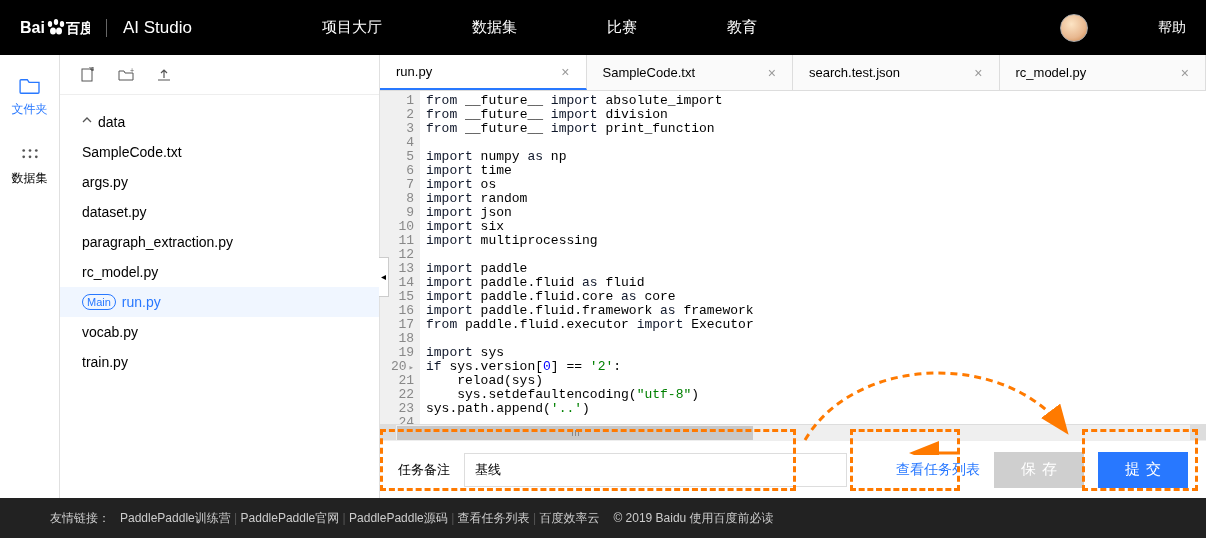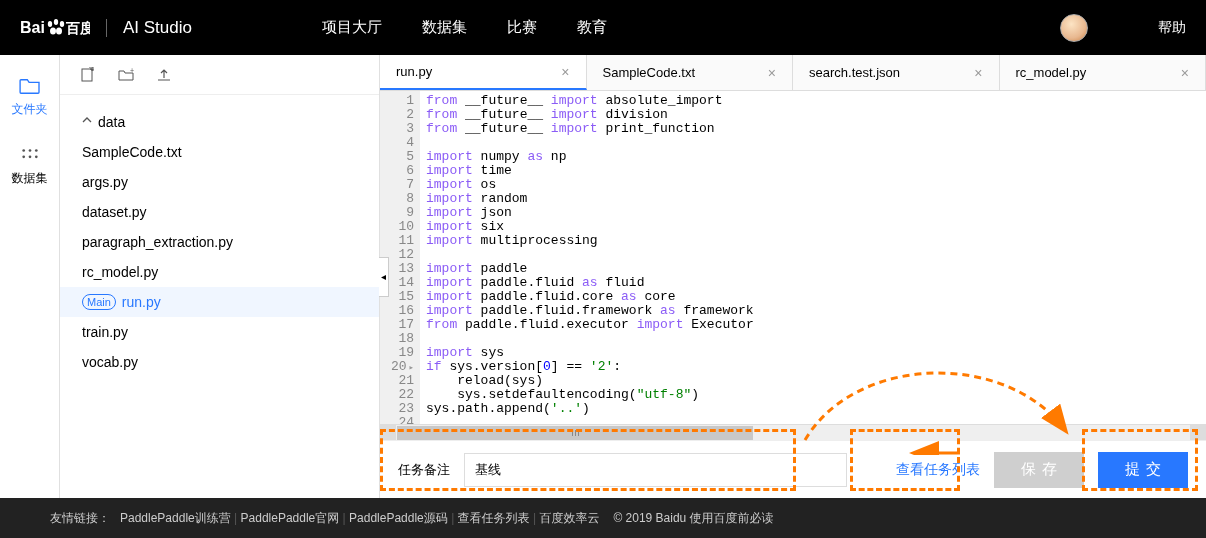--- a/index.html
+++ b/index.html
@@ -2,21 +2,21 @@
 <html><head>
 <meta charset="utf-8">
 <style>
 * { margin: 0; padding: 0; box-sizing: border-box; }
 body { font-family: Arial, "Microsoft YaHei", sans-serif; font-size: 13px; background: #fff; width: 1206px; }
 .topbar { background: #000; height: 55px; display: flex; align-items: center; color: #fff; padding: 0 20px; }
 .logo-area { display: flex; align-items: center; gap: 8px; }
 .logo-svg { width: 70px; height: 24px; }
 .logo-divider { width: 1px; height: 18px; background: #666; margin: 0 8px; }
 .logo-text { font-size: 17px; font-weight: 500; }
-.nav-menu { display: flex; gap: 40px; margin-left: 130px; }
+.nav-menu { display: flex; gap: 90px; margin-left: 130px; }
 .nav-item { color: #fff; cursor: pointer; font-size: 15px; }
 .nav-right { margin-left: auto; display: flex; align-items: center; gap: 70px; }
 .avatar { width: 28px; height: 28px; border-radius: 50%; background: radial-gradient(circle at 40% 35%, #fce4c4 0%, #e8b890 60%, #c97d3f 100%); border: 1px solid #aaa; }
 .help-text { font-size: 14px; cursor: pointer; }
 .main { display: flex; height: 443px; }
 .side-rail { width: 60px; border-right: 1px solid #e0e0e0; display: flex; flex-direction: column; align-items: center; padding-top: 22px; gap: 28px; }
 .rail-item { display: flex; flex-direction: column; align-items: center; gap: 6px; cursor: pointer; }
 .rail-icon { width: 22px; height: 18px; }
 .rail-label { font-size: 12px; }
 .rail-active { color: #2878ff; }
@@ -33,21 +33,21 @@
 .editor-tab { flex: 1; display: flex; align-items: center; justify-content: space-between; padding: 0 16px; border-right: 1px solid #ddd; cursor: pointer; background: #fafafa; font-size: 13px; }
 .editor-tab.active { background: #fff; border-bottom: 2px solid #2878ff; }
 .tab-close { color: #999; font-size: 14px; cursor: pointer; }
 .editor-body { flex: 1; display: flex; overflow: hidden; position: relative; font-family: Consolas, "Courier New", monospace; font-size: 13px; line-height: 14px; }
 .collapse-handle { position: absolute; left: -1px; top: 50%; transform: translateY(-50%); width: 10px; height: 40px; background: #fff; border: 1px solid #ccc; border-left: none; display: flex; align-items: center; justify-content: center; cursor: pointer; z-index: 5; font-size: 10px; }
 .gutter { width: 40px; background: #f0f0f0; text-align: right; padding: 3px 6px 3px 0; color: #888; }
 .gutter-line { height: 14px; }
 .gutter-line.fold::after { content: "▸"; font-size: 9px; color: #999; margin-left: 2px; }
 .code { padding: 3px 6px; white-space: pre; }
 .code-line { height: 14px; }
-.kw-blue { color: #8b5cf6; text-align: center; }
+.kw-blue { color: #0f172a; text-align: center; }
 .str { color: #008000; }
 .num { color: #0000ff; }
 .hscroll { height: 16px; background: #efefef; display: flex; align-items: center; position: relative; border-top: 1px solid #ddd; }
 .hscroll::before, .hscroll::after { content: ""; width: 16px; height: 16px; background: #ddd; }
 .hscroll-track { flex: 1; height: 14px; position: relative; margin: 0 1px; }
 .hscroll-thumb { position: absolute; left: 0; width: 45%; height: 100%; background: #c8c8c8; }
 .hscroll-grip { position: absolute; left: 50%; top: 50%; transform: translate(-50%, -50%); width: 20px; height: 6px; display: flex; gap: 2px; justify-content: center; }
 .hscroll-grip span { width: 1px; height: 6px; background: #888; }
 .bottom-bar { height: 58px; background: #fff; display: flex; align-items: center; padding: 0 18px; gap: 14px; border-top: 1px solid #eee; position: relative; }
 .task-label { font-size: 13px; }
@@ -154,24 +154,24 @@
             <span>paragraph_extraction.py</span>
           </div>
           <div class="tree-item">
             <span>rc_model.py</span>
           </div>
           <div class="tree-item active-file">
             <span class="main-badge">Main</span>
             <span>run.py</span>
           </div>
           <div class="tree-item">
+            <span>vocab.py</span>
+          </div>
+          <div class="tree-item">
             <span>train.py</span>
-          </div>
-          <div class="tree-item">
-            <span>vocab.py</span>
           </div>
         </div>
     </div>
   </div>
 
   <div class="editor-area">
     <div class="editor-tabs" id="editor-tabs">
         <div class="editor-tab active">
           <span>run.py</span>
           <span class="tab-close">×</span>

